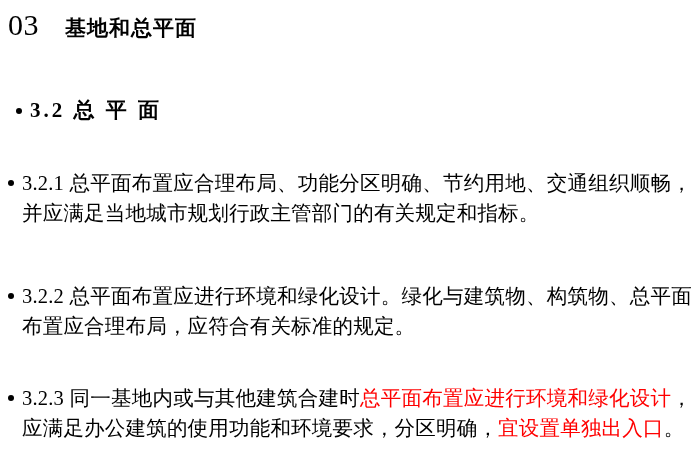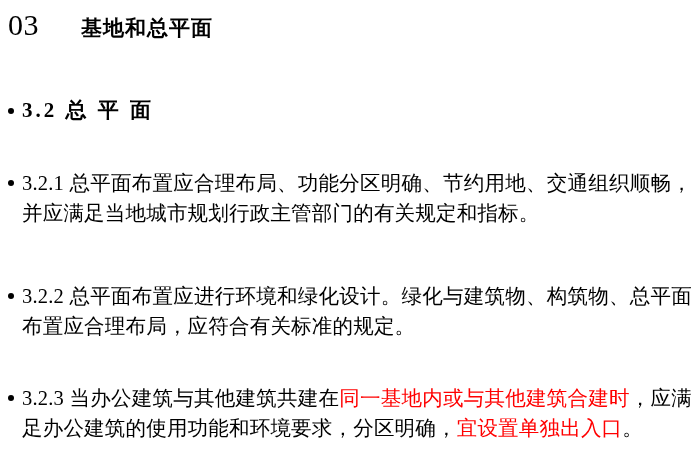--- a/index.html
+++ b/index.html
@@ -20,37 +20,36 @@
     height: 474px;
     box-sizing: border-box;
   }
   .title-row {
     position: absolute;
     top: 8px;
     left: 8px;
     display: flex;
     align-items: baseline;
     white-space: nowrap;
-    gap: 16px;
   }
   .title-num {
     font-size: 30px;
     font-weight: normal;
     letter-spacing: 0.5px;
   }
   .title-text {
     font-size: 21px;
     font-weight: bold;
     margin-left: 26px;
     letter-spacing: 1px;
   }
   .section-heading {
     position: absolute;
     top: 96px;
-    left: 8px;
+    left: 16px;
     display: flex;
     align-items: center;
   }
   .bullet {
     display: inline-block;
     width: 6px;
     height: 6px;
     background: #000;
     border-radius: 50%;
     margin-right: 8px;
@@ -107,16 +106,16 @@
     <span class="para-body">3.2.1 总平面布置应合理布局、功能分区明确、节约用地、交通组织顺畅，并应满足当地城市规划行政主管部门的有关规定和指标。</span>
   </div>
 
   <div class="para p2">
     <span class="bullet"></span>
     <span class="para-body">3.2.2 总平面布置应进行环境和绿化设计。绿化与建筑物、构筑物、总平面布置应合理布局，应符合有关标准的规定。</span>
   </div>
 
   <div class="para p3">
     <span class="bullet"></span>
-    <span class="para-body"><span>3.2.3 当办公建筑与其他建筑共建在</span><span class="hl">同一基地内或与其他建筑合建时</span><span>，应满足办公建筑的使用功能和环境要求，分区明确，</span><span class="hl">宜设置单独出入口</span><span>。</span></span>
+    <span class="para-body"><span>3.2.3 同一基地内或与其他建筑合建时</span><span class="hl">总平面布置应进行环境和绿化设计</span><span>，应满足办公建筑的使用功能和环境要求，分区明确，</span><span class="hl">宜设置单独出入口</span><span>。</span></span>
   </div>
 
 </div>
 
 </body></html>

